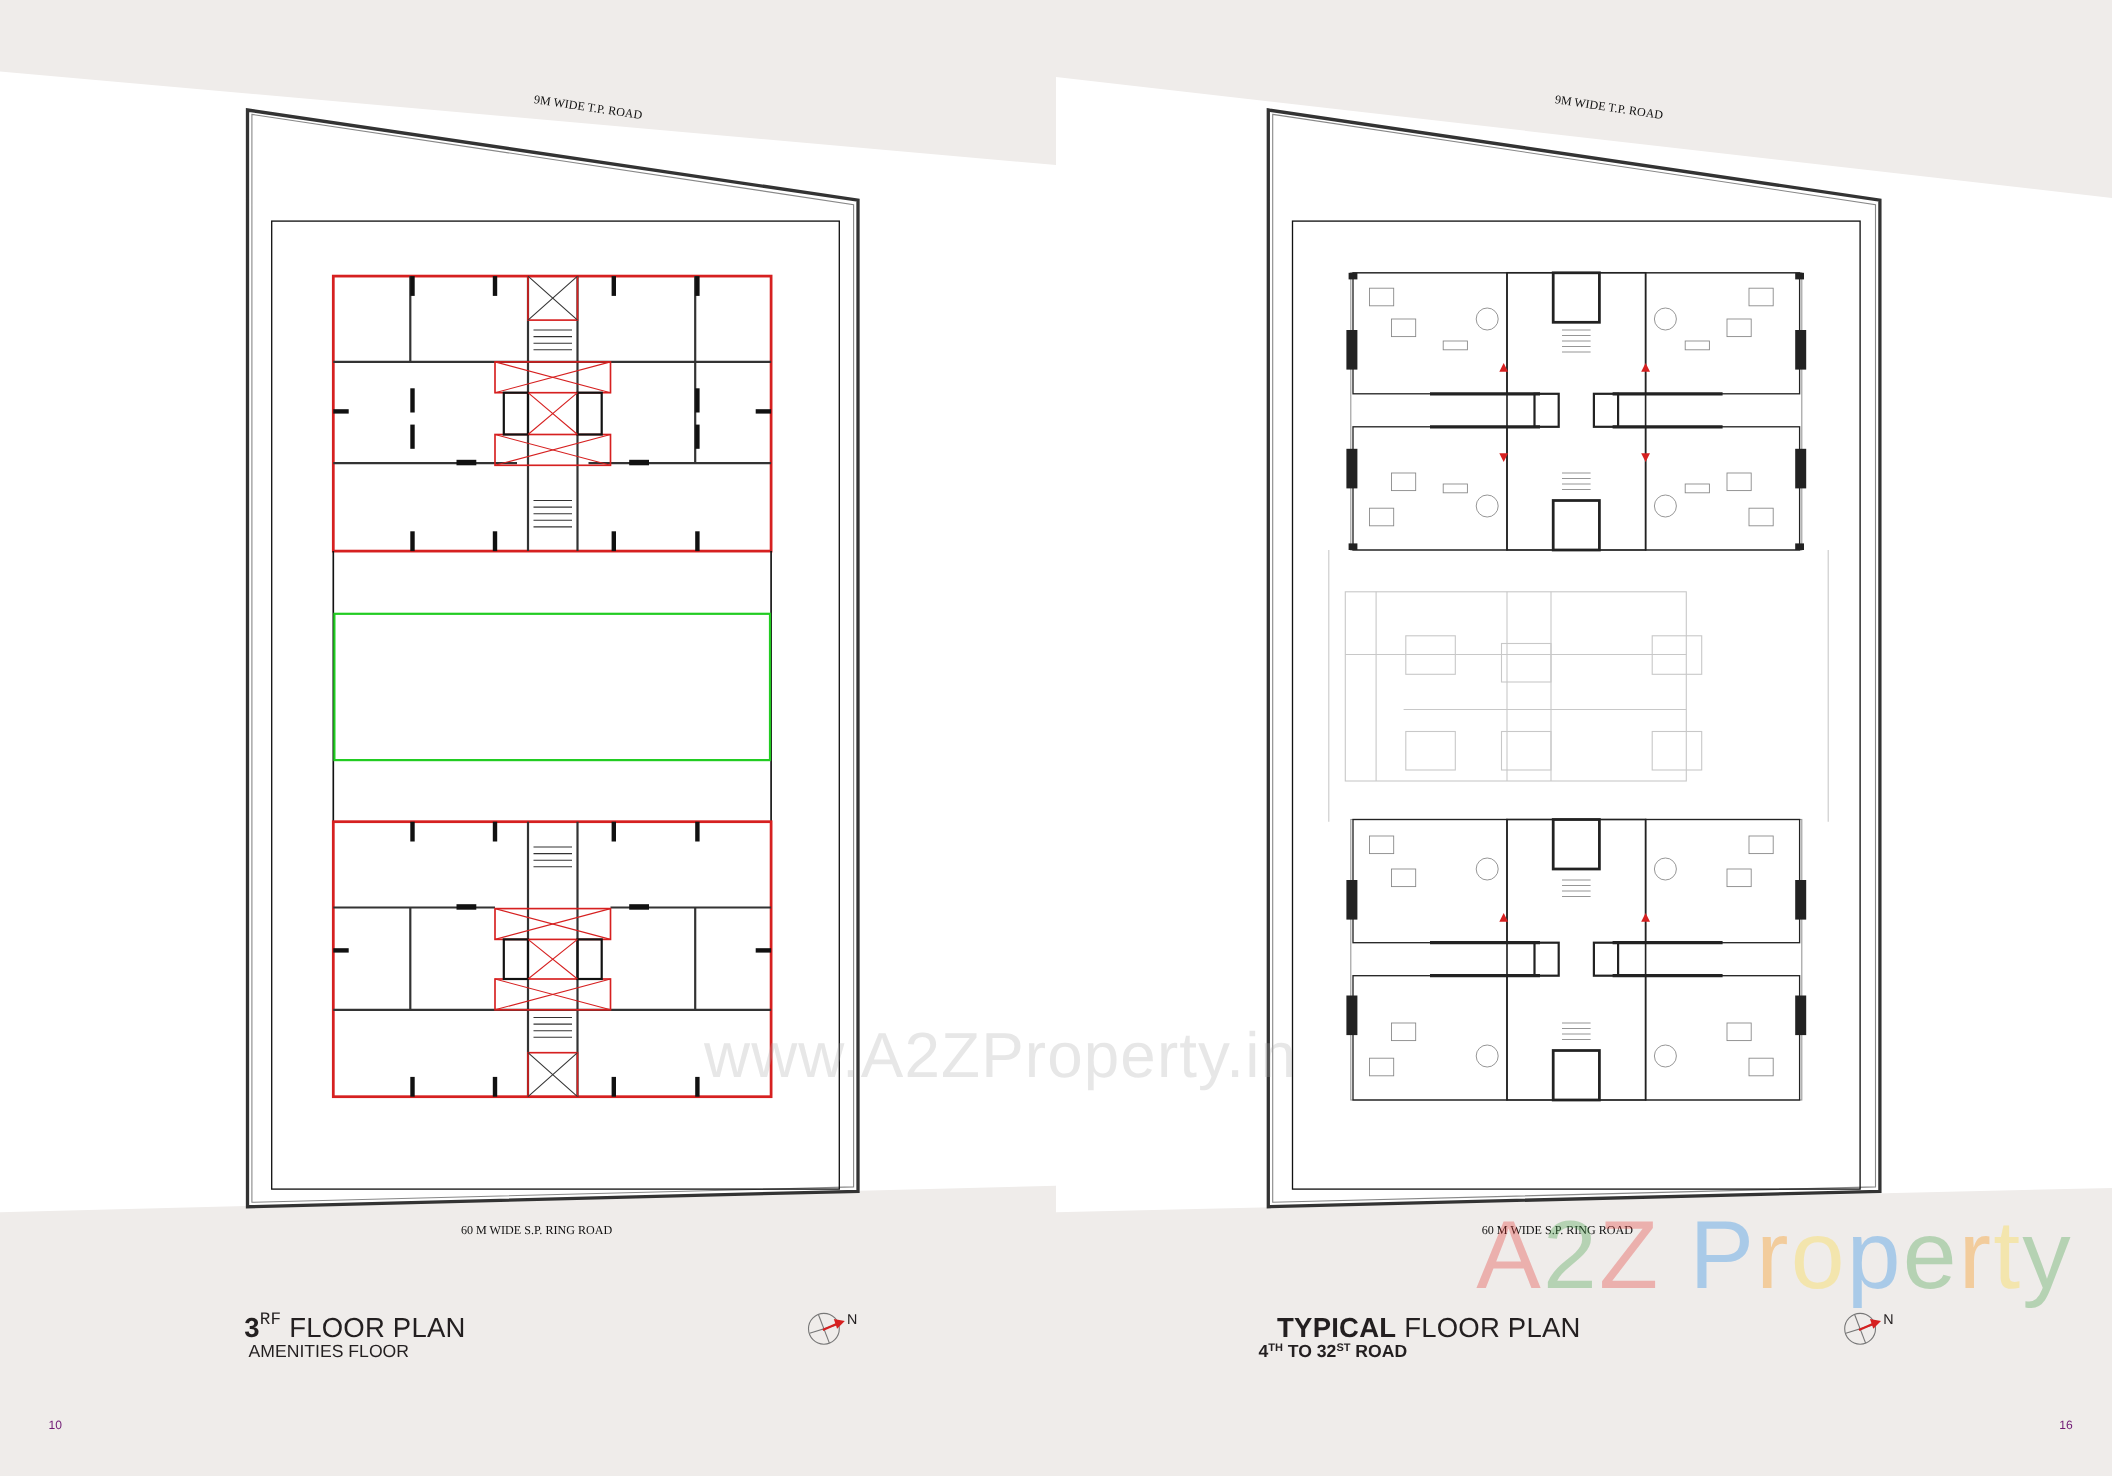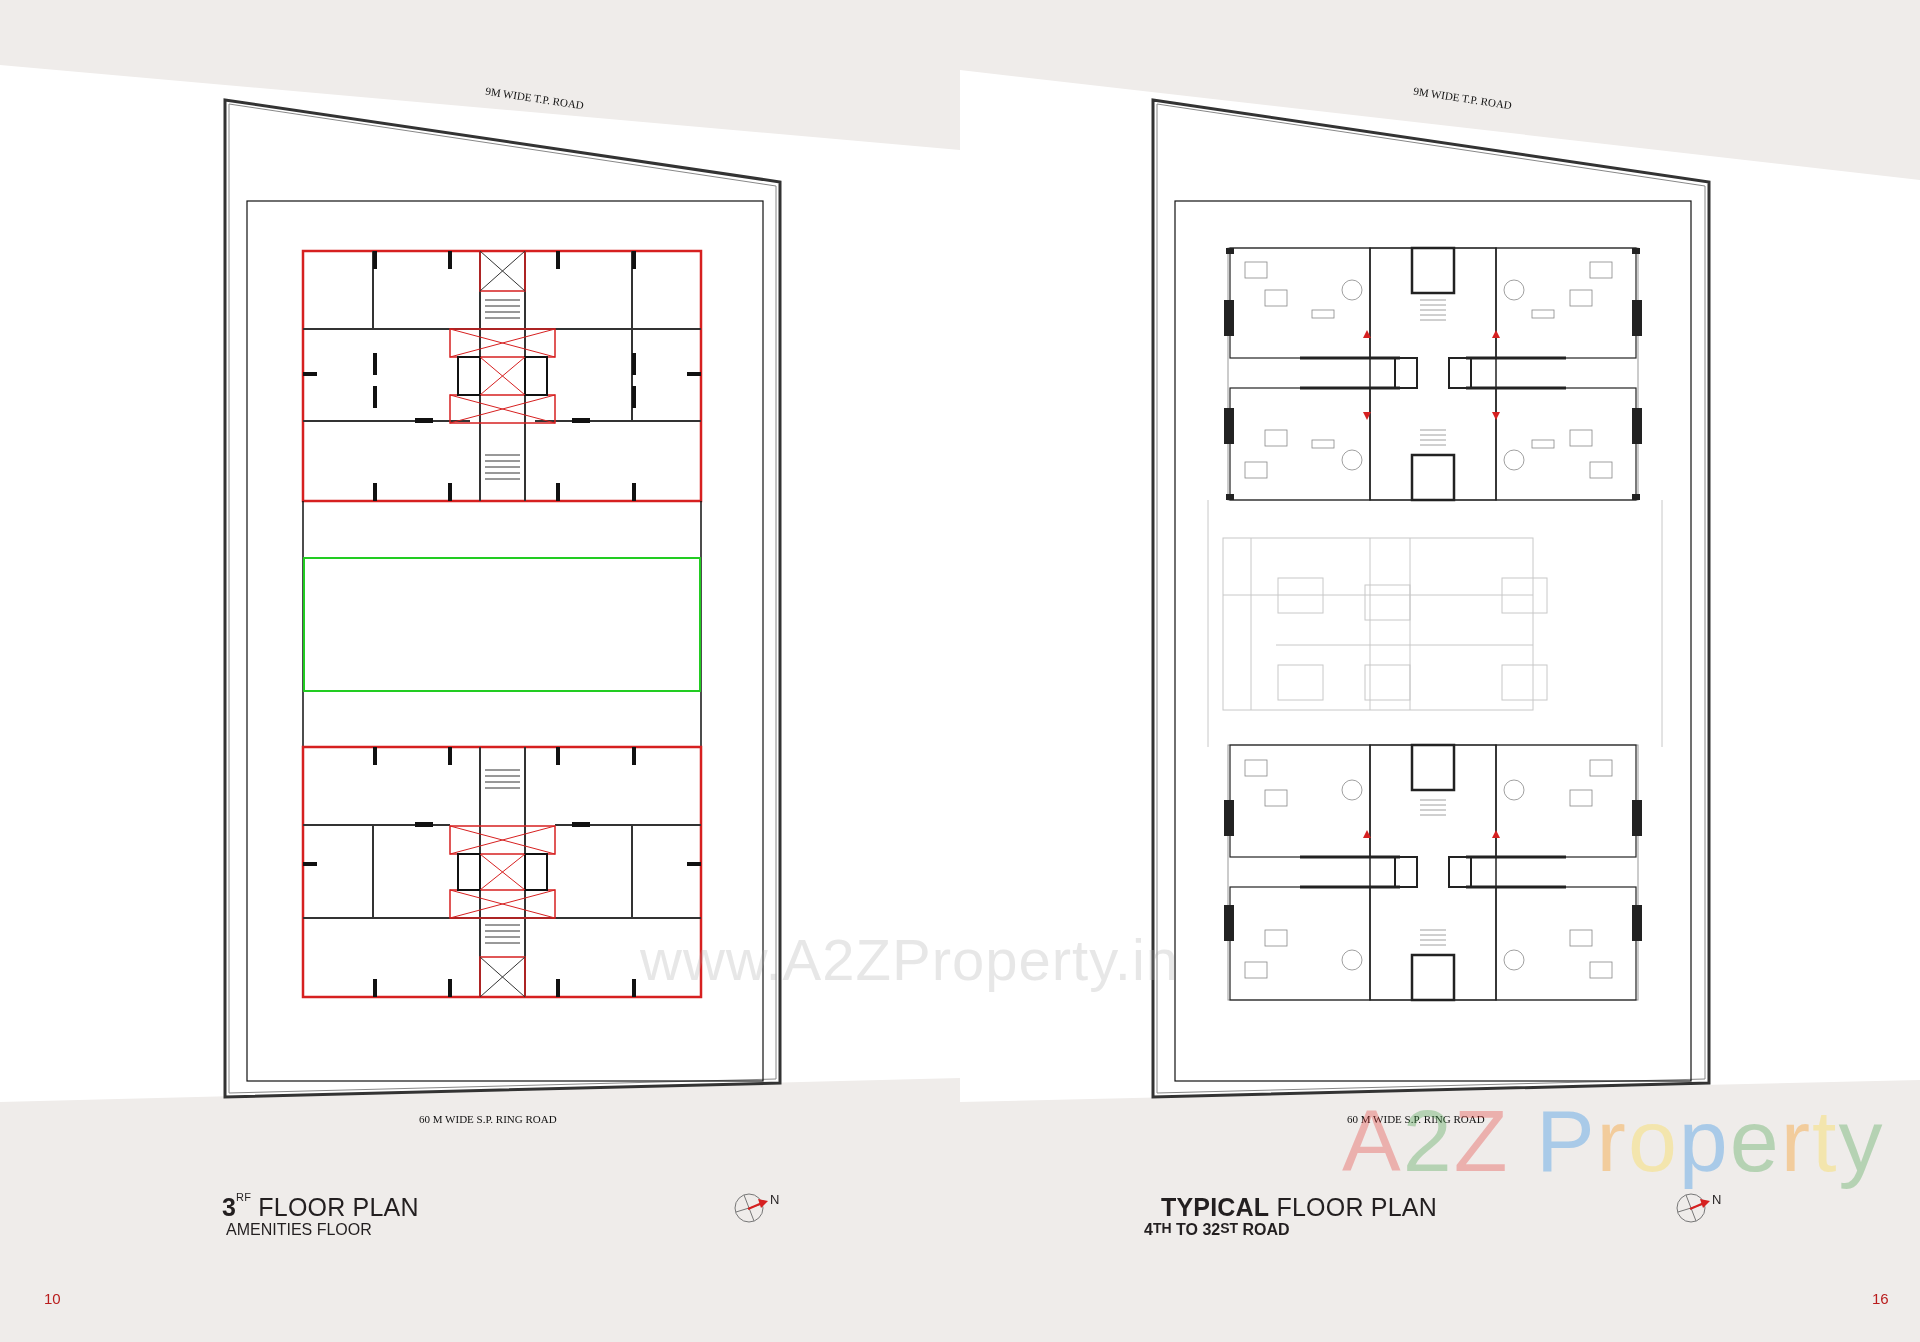--- a/index.html
+++ b/index.html
@@ -4,25 +4,25 @@
 <style>
   html, body { margin:0; padding:0; }
   body { width:1920px; height:1342px; position:relative; overflow:hidden; background:#efecea; font-family:"Liberation Sans", sans-serif; color:#231f20; }
   .page { position:absolute; top:0; width:960px; height:1342px; overflow:hidden; }
   .page.left { left:0; }
   .page.right { left:960px; }
   .bg-svg { position:absolute; left:0; top:0; }
   .road-label { position:absolute; font-family:"Liberation Serif", serif; font-size:11px; color:#111; white-space:nowrap; }
   .title { position:absolute; font-size:25px; letter-spacing:0.2px; white-space:nowrap; }
   .title b { font-weight:700; }
-  .title sup { font-size:11px; vertical-align:top; position:relative; top:-2px; }
+  .title sup { font-size:16px; vertical-align:top; position:relative; top:-2px;font-family:Liberation Mono, monospace; }
   .subtitle { position:absolute; font-size:16px; white-space:nowrap; }
   .subtitle.bold { font-weight:700; }
-  .subtitle sup { font-size:14px; vertical-align:top; position:relative; top:-1px; }
-  .pagenum { position:absolute; font-size:15px; color:#b91c1c; }
+  .subtitle sup { font-size:10px; vertical-align:top; position:relative; top:-1px; }
+  .pagenum { position:absolute; font-size:11px; color:#701a75; }
   .compass { position:absolute; width:60px; height:36px; }
   .compass .n { position:absolute; left:38px; top:2px; font-size:13px; }
   .watermark-url { position:absolute; left:640px; top:926px; font-size:58px; color:rgba(170,170,170,0.28); white-space:nowrap; letter-spacing:1px; }
   .watermark-logo { position:absolute; left:1342px; top:1090px; font-size:88px; font-weight:400; white-space:nowrap; letter-spacing:2px; }
   .watermark-logo span { opacity:0.33; }
 </style>
 </head>
 <body>
 
 <div class="page left">

